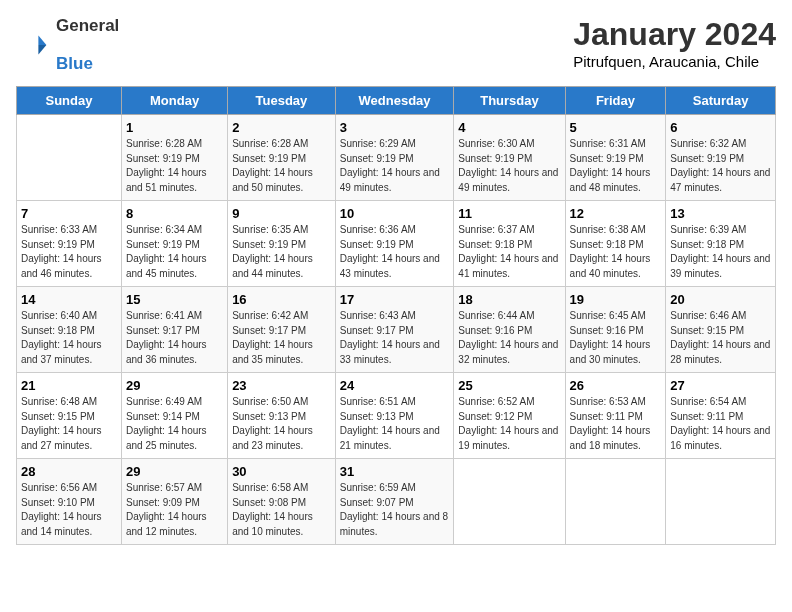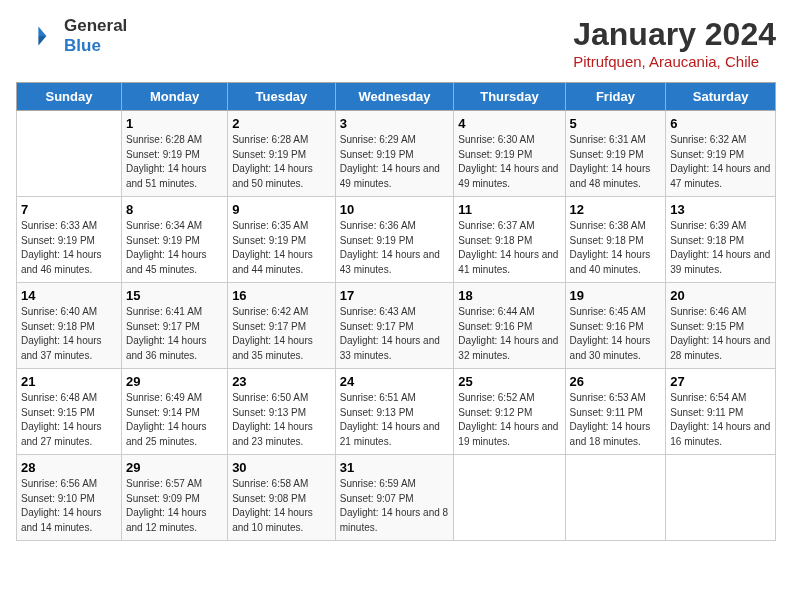--- a/index.html
+++ b/index.html
@@ -12,36 +12,36 @@
     }
     .header {
       display: flex;
       justify-content: space-between;
       align-items: flex-start;
       margin-bottom: 12px;
     }
     .logo {
       display: flex;
       align-items: center;
-      gap: 16px;
+      gap: 8px;
     }
     .logo-icon {
       width: 32px;
       height: 32px;
     }
     .title-block {
     }
     .main-title {
       font-size: 32px;
       font-weight: bold;
       color: #333;
     }
     .subtitle {
       font-size: 15px;
-      color: #b91c1c;
+      color: #000000;
     }
     table {
       width: 100%;
       border-collapse: collapse;
       font-size: 11px;
     }
     thead tr th {
       background-color: #2979c9;
       color: white;
       padding: 6px 4px;
@@ -82,21 +82,21 @@
 <body>
 
 <div class="header">
   <div class="logo">
     <svg class="logo-icon" viewBox="0 0 40 40">
       <polygon points="28,8 38,20 28,20" fill="#2979c9"></polygon>
       <polygon points="28,20 38,20 28,32" fill="#1a5fa0"></polygon>
     </svg>
     <div>
       <div style="font-size:17px;font-weight:bold;color:#333;">General</div>
-      <div style="font-size:17px;font-weight:bold;color:#2979c9;">Blue</div>
+      <div style="font-size:17px;font-weight:bold;color:#2979c9;margin-top:18px;">Blue</div>
     </div>
   </div>
   <div class="title-block">
     <div class="main-title">January 2024</div>
     <div class="subtitle">Pitrufquen, Araucania, Chile</div>
   </div>
 </div>
 
 <table>
   <thead>

